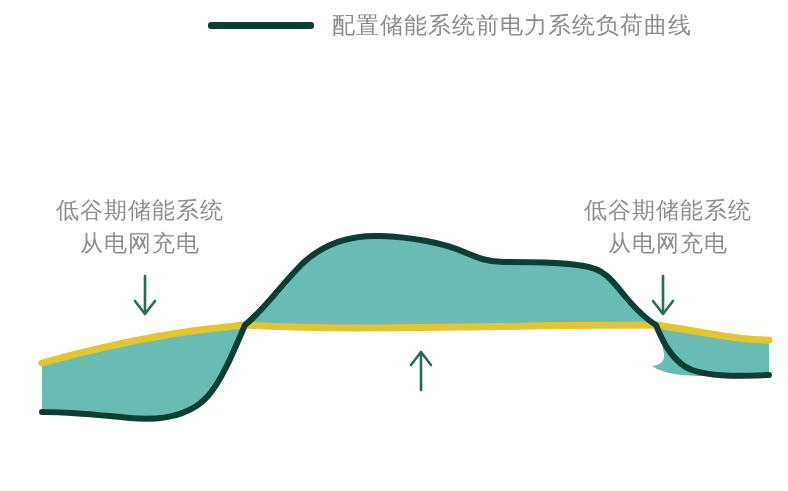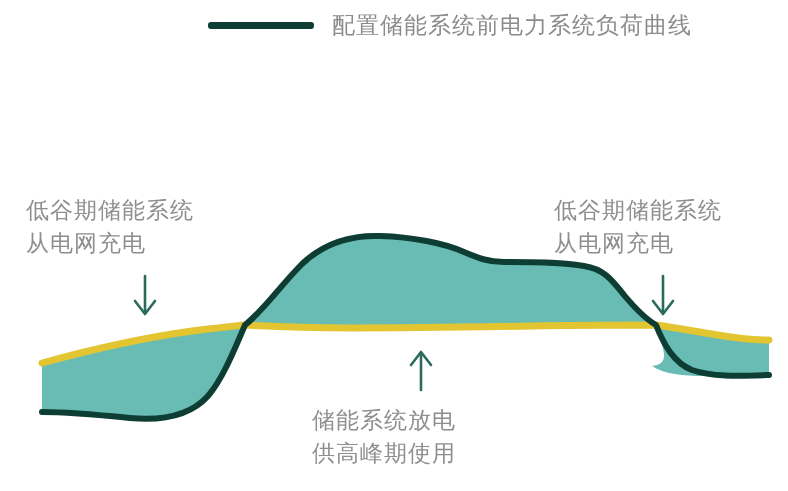--- a/index.html
+++ b/index.html
@@ -50,21 +50,21 @@
     white-space: nowrap;
   }
 
   
   .annotation {
     position: absolute;
     color: #8e8e8e;
     font-size: 23px;
     line-height: 1.42;
     letter-spacing: 1px;
-    text-align: left;
+    text-align: center;
     white-space: nowrap;
   }
   #annotation-left  { left: 14px;  top: 194px; width: 228px; }
   #annotation-right { left: 542px; top: 194px; width: 228px; }
   #annotation-center{ left: 300px; top: 404px; width: 220px; }
 
   .arrow {
     position: absolute;
   }
   #arrow-left   { left: 118px; top: 274px; }
@@ -149,24 +149,20 @@
   <div class="annotation" id="annotation-left">
     <div>低谷期储能系统</div>
     <div>从电网充电</div>
   </div>
 
   <div class="annotation" id="annotation-right">
     <div>低谷期储能系统</div>
     <div>从电网充电</div>
   </div>
 
-  <div class="annotation" id="annotation-center">
-    <div>储能系统放电</div>
-    <div>供高峰期使用</div>
-  </div>
 
   <svg class="arrow" id="arrow-left" width="30" height="44" viewBox="0 0 30 44">
     <path d="M 15,2 L 15,38" stroke="#2a6b5c" stroke-width="2.6" fill="none" stroke-linecap="round"></path>
     <path d="M 5,27 L 15,40 L 25,27" stroke="#2a6b5c" stroke-width="2.6" fill="none" stroke-linecap="round" stroke-linejoin="round"></path>
   </svg>
 
   <svg class="arrow" id="arrow-right" width="30" height="44" viewBox="0 0 30 44">
     <path d="M 15,2 L 15,38" stroke="#2a6b5c" stroke-width="2.6" fill="none" stroke-linecap="round"></path>
     <path d="M 5,27 L 15,40 L 25,27" stroke="#2a6b5c" stroke-width="2.6" fill="none" stroke-linecap="round" stroke-linejoin="round"></path>
   </svg>

